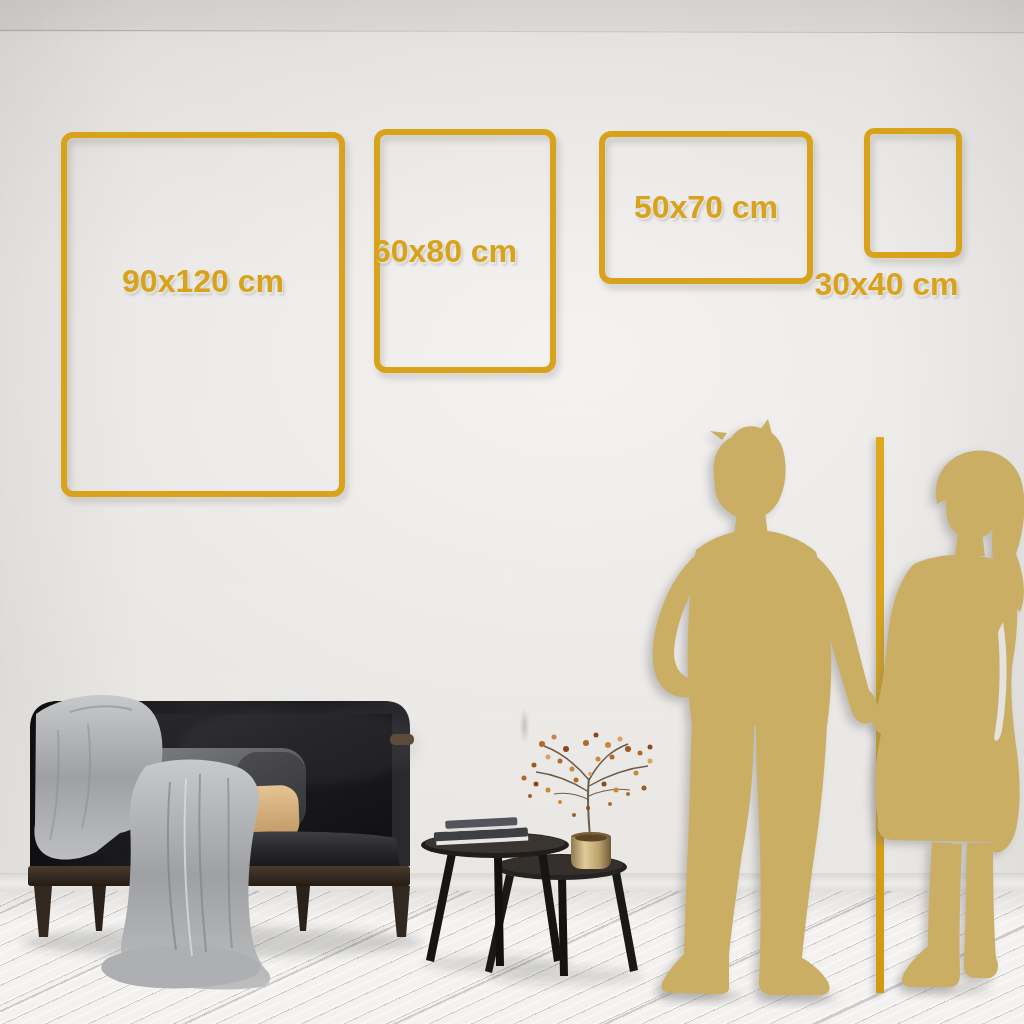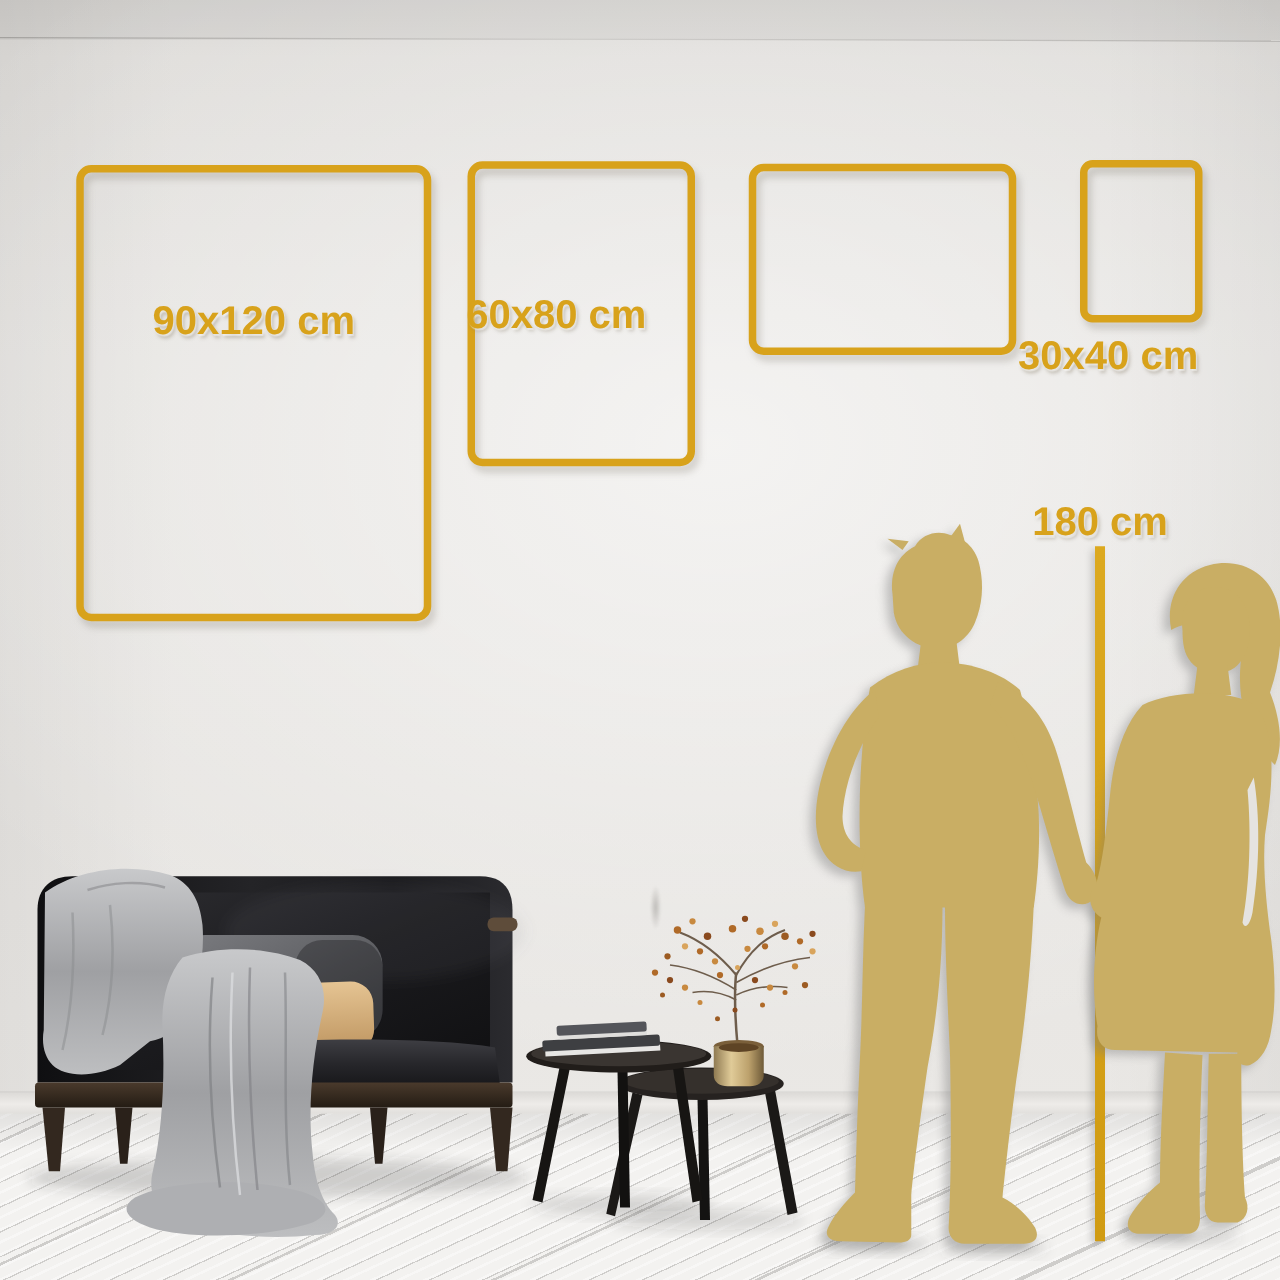--- a/index.html
+++ b/index.html
@@ -40,21 +40,21 @@
     filter:drop-shadow(3px 5px 3px rgba(110,105,90,.28));
   }
   .frame.small{border-radius:10px;}
   .frame-label{
     position:absolute;display:flex;align-items:center;justify-content:center;
     color:#D8A21B;font-weight:bold;font-size:32px;letter-spacing:0;
     text-shadow:1px 2px 1px rgba(255,255,255,.5), 2px 3px 3px rgba(120,110,85,.35);
     white-space:nowrap;
   }
   #frame-1{left:61px;top:132px;width:284px;height:365px;}
-  #label-1{left:61px;top:123px;width:284px;height:267px;}
+  #label-1{left:61px;top:148px;width:284px;height:267px;}
   #frame-2{left:374px;top:129px;width:182px;height:244px;}
   #label-2{left:354px;top:129px;width:182px;height:244px;}
   #frame-3{left:599px;top:131px;width:214px;height:153px;}
   #label-3{left:599px;top:131px;width:214px;height:153px;}
   #frame-4{left:864px;top:128px;width:98px;height:130px;}
   #label-4{left:804px;top:264px;width:165px;height:40px;}
   
   .height-line{
     position:absolute;left:876px;top:437px;width:8px;height:556px;z-index:4;
     background:linear-gradient(180deg,#DCA91F,#D09B12);
@@ -246,25 +246,25 @@
     </g>
   </svg>
 
   <div class="frame" id="frame-1"></div>
   <div class="frame-label" id="label-1">90x120 cm</div>
 
   <div class="frame" id="frame-2"></div>
   <div class="frame-label" id="label-2">60x80 cm</div>
 
   <div class="frame" id="frame-3"></div>
+  <div class="frame-label" id="label-3">50x70 cm</div>
 
   <div class="frame small" id="frame-4"></div>
   <div class="frame-label" id="label-4">30x40 cm</div>
 
-  <div class="height-label">180 cm</div>
   <div class="height-line"></div>
 
   <svg class="couple" width="1024" height="1024" viewBox="0 0 1024 1024">
     <g fill="#C9AE64">
 
       <g>
         <path d="M714 475 C712 458 718 444 732 437 C738 427 750 424 760 428 C772 430 782 440 784 454 C787 468 786 484 780 498 C774 512 762 519 750 519 C734 519 718 508 715 490 Z"></path>
         <path d="M722 440 L710 431 L727 433 Z"></path>
         <path d="M760 430 L768 419 L772 434 Z"></path>
         <path d="M737 512 L765 512 L768 536 L734 536 Z"></path>

